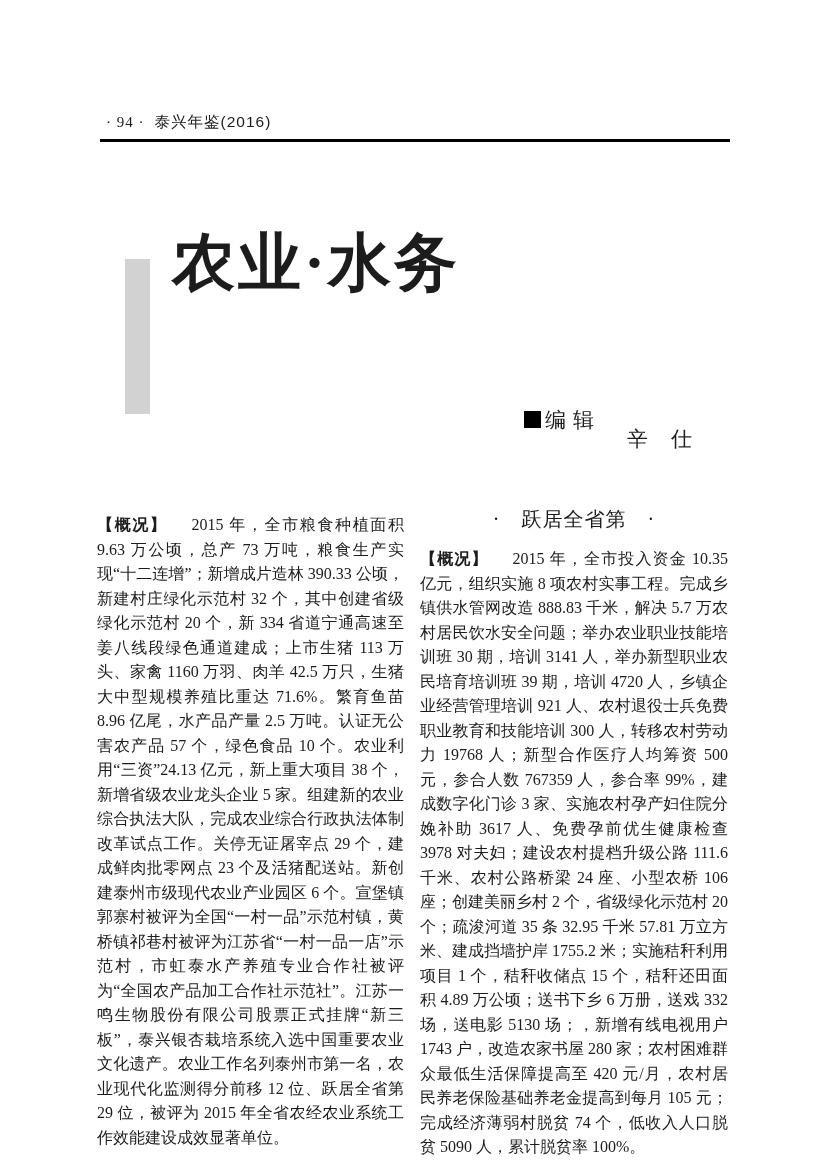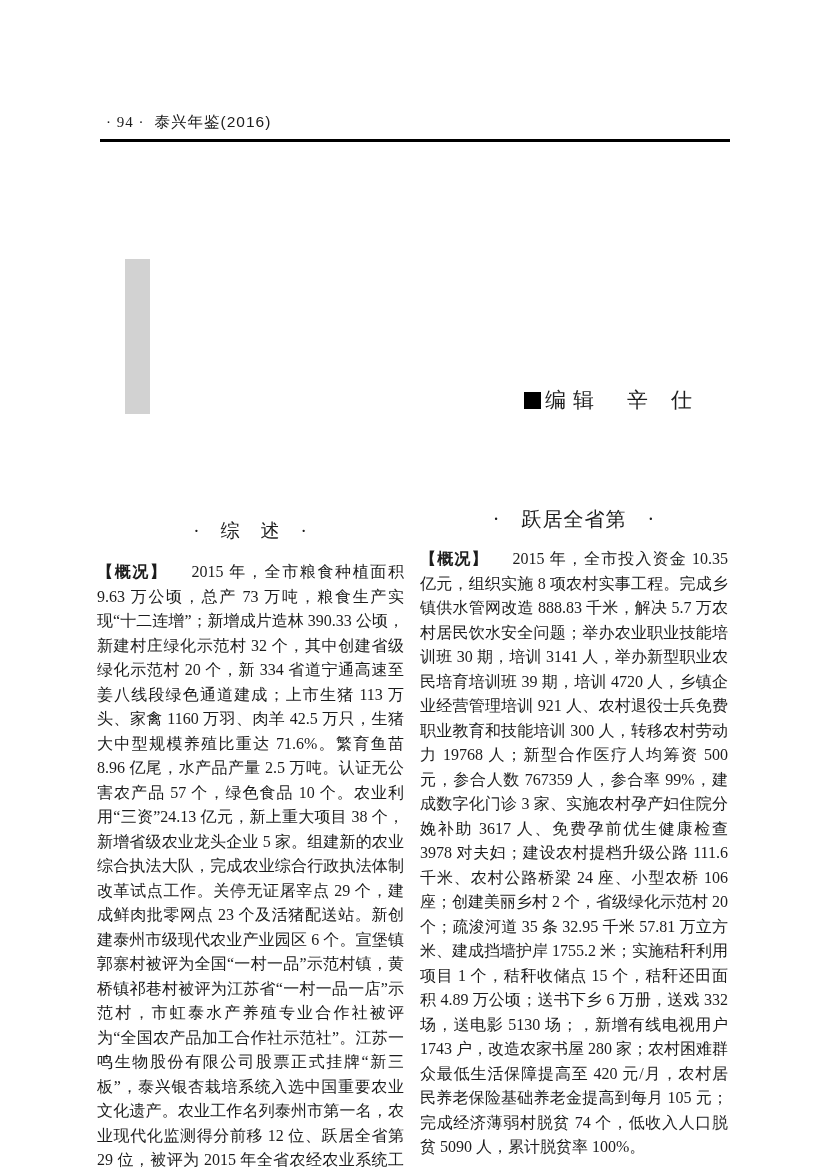--- a/index.html
+++ b/index.html
@@ -67,21 +67,21 @@
     white-space: nowrap;
   }
   .editor-square {
     width: 17px;
     height: 17px;
     background: #000;
     display: inline-block;
     flex: 0 0 auto;
   }
   .editor-label { margin-left: 4px; letter-spacing: 7px; }
-  .editor-name  { margin-left: 26px; letter-spacing: 1px; }
+  .editor-name  { margin-left: 26px; letter-spacing: 1px; margin-top: 39px; }
 
   
   .col { position: absolute; }
   .col-left  { left: 97px;  top: 497px; width: 307px; }
   .col-right { left: 420px; top: 506px; width: 308px; }
 
   .section-box {
     height: 54px;
     background: var(--section-box-bg, #c9c9c9);
     display: flex;
@@ -117,29 +117,29 @@
 <body>
 
 <div class="page">
 
   <div class="running-head">
     <span>· 94 ·</span><span class="book-title">泰兴年鉴(2016)</span>
   </div>
   <div class="head-rule"></div>
 
   <div class="chapter-bar"></div>
+  <h1 class="chapter-title">农业·水务</h1>
 
   <div class="editor-line">
     <span class="editor-square"></span>
     <span class="editor-label">编辑</span>
     <span class="editor-name">辛　仕</span>
   </div>
 
   <div class="col col-left">
-    <div class="subsection">·　综　述　·</div>
     <div>
         <p class="body-para"><b class="lead">【概况】</b><span>2015 年，全市粮食种植面积 9.63 万公顷，总产 73 万吨，粮食生产实现“十二连增”；新增成片造林 390.33 公顷，新建村庄绿化示范村 32 个，其中创建省级绿化示范村 20 个，新 334 省道宁通高速至姜八线段绿色通道建成；上市生猪 113 万头、家禽 1160 万羽、肉羊 42.5 万只，生猪大中型规模养殖比重达 71.6%。繁育鱼苗 8.96 亿尾，水产品产量 2.5 万吨。认证无公害农产品 57 个，绿色食品 10 个。农业利用“三资”24.13 亿元，新上重大项目 38 个，新增省级农业龙头企业 5 家。组建新的农业综合执法大队，完成农业综合行政执法体制改革试点工作。关停无证屠宰点 29 个，建成鲜肉批零网点 23 个及活猪配送站。新创建泰州市级现代农业产业园区 6 个。宣堡镇郭寨村被评为全国“一村一品”示范村镇，黄桥镇祁巷村被评为江苏省“一村一品一店”示范村，市虹泰水产养殖专业合作社被评为“全国农产品加工合作社示范社”。江苏一鸣生物股份有限公司股票正式挂牌“新三板”，泰兴银杏栽培系统入选中国重要农业文化遗产。农业工作名列泰州市第一名，农业现代化监测得分前移 12 位、跃居全省第 29 位，被评为 2015 年全省农经农业系统工作效能建设成效显著单位。</span></p>
       </div>
   </div>
 
   <div class="col col-right">
     <div class="subsection">·　跃居全省第　·</div>
     <div>
         <p class="body-para"><b class="lead">【概况】</b><span>2015 年，全市投入资金 10.35 亿元，组织实施 8 项农村实事工程。完成乡镇供水管网改造 888.83 千米，解决 5.7 万农村居民饮水安全问题；举办农业职业技能培训班 30 期，培训 3141 人，举办新型职业农民培育培训班 39 期，培训 4720 人，乡镇企业经营管理培训 921 人、农村退役士兵免费职业教育和技能培训 300 人，转移农村劳动力 19768 人；新型合作医疗人均筹资 500 元，参合人数 767359 人，参合率 99%，建成数字化门诊 3 家、实施农村孕产妇住院分娩补助 3617 人、免费孕前优生健康检查 3978 对夫妇；建设农村提档升级公路 111.6 千米、农村公路桥梁 24 座、小型农桥 106 座；创建美丽乡村 2 个，省级绿化示范村 20 个；疏浚河道 35 条 32.95 千米 57.81 万立方米、建成挡墙护岸 1755.2 米；实施秸秆利用项目 1 个，秸秆收储点 15 个，秸秆还田面积 4.89 万公顷；送书下乡 6 万册，送戏 332 场，送电影 5130 场；，新增有线电视用户 1743 户，改造农家书屋 280 家；农村困难群众最低生活保障提高至 420 元/月，农村居民养老保险基础养老金提高到每月 105 元；完成经济薄弱村脱贫 74 个，低收入人口脱贫 5090 人，累计脱贫率 100%。</span></p>
       </div>

